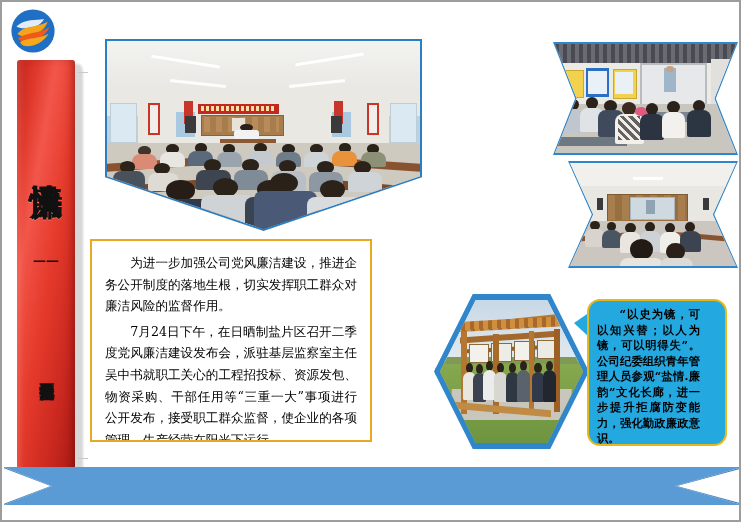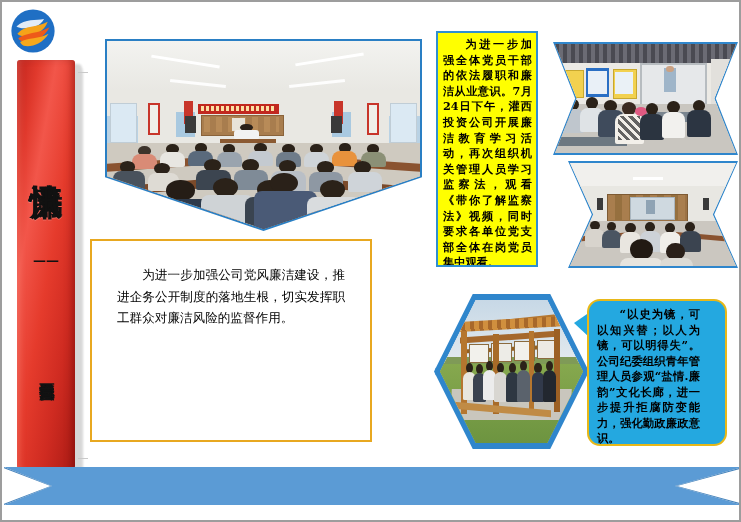--- a/index.html
+++ b/index.html
@@ -119,21 +119,21 @@
   #article{
     position:absolute;left:88px;top:237px;width:282px;height:203px;
     border:2px solid #e8a820;background:#ffffff;
     box-sizing:border-box;
     padding:7px 9px 4px 9px;
     font-family:"DejaVu Serif","Liberation Serif",serif;
     font-size:12.6px;line-height:21.6px;color:#000;
     text-align:justify;
     overflow:hidden;
   }
-  #article p{margin:16px;text-indent:2em;}
+  #article p{margin:4px;text-indent:2em;}
 
   
   #photo-hex{
     position:absolute;left:432px;top:292px;width:155px;height:155px;
     border:2px dashed #2f86cc;
     box-sizing:border-box;
     -webkit-clip-path:polygon(25% 0,75% 0,100% 50%,75% 100%,25% 100%,0 50%);
     clip-path:polygon(25% 0,75% 0,100% 50%,75% 100%,25% 100%,0 50%);
     background:#2f86cc;
   }
@@ -332,23 +332,20 @@
         <div class="head" style="left:48%;top:74%;width:8%;height:10%;"></div>
         <div class="body" style="left:44%;top:83%;width:17%;height:18%;background:#3a4450;"></div>
         <div class="head" style="left:52%;top:70%;width:9%;height:11%;background:#2a2119;"></div>
         <div class="body" style="left:47%;top:80%;width:20%;height:20%;background:#4a5a76;"></div>
         <div class="head" style="left:68%;top:74%;width:8%;height:10%;"></div>
         <div class="body" style="left:64%;top:83%;width:17%;height:17%;background:#d9dcde;"></div>
       </div>
     </div>
   </div>
 
-  <div id="yellow-note">
-    <p>为进一步加强全体党员干部的依法履职和廉洁从业意识。7月24日下午，灌西投资公司开展廉洁教育学习活动，再次组织机关管理人员学习监察法，观看《带你了解监察法》视频，同时要求各单位党支部全体在岗党员集中观看。</p>
-  </div>
 
   <div class="wavephoto" id="photo-tr1">
     <div class="inner">
       <div class="scene" style="background:#dbdbd6;">
         <div style="position:absolute;left:0;top:0;width:100%;height:18%;background:repeating-linear-gradient(90deg,#4a4a52 0 4px,#6b6b74 4px 8px);"></div>
         <div style="position:absolute;left:0;top:17%;width:100%;height:38%;background:#eceae5;"></div>
 
         <div style="position:absolute;left:4%;top:24%;width:11%;height:24%;background:#f2d14f;border:1px solid #c8a82f;"></div>
         <div style="position:absolute;left:17%;top:22%;width:13%;height:27%;background:#2a6fc4;"></div>
         <div style="position:absolute;left:18%;top:25%;width:11%;height:21%;background:#e9f0f7;"></div>
@@ -482,20 +479,21 @@
         <div class="head" style="left:66%;top:44%;width:5%;height:7%;"></div>
         <div class="body" style="left:64%;top:50%;width:9%;height:21%;background:#31394a;"></div>
         <div class="head" style="left:74%;top:43%;width:5%;height:7%;"></div>
         <div class="body" style="left:72%;top:49%;width:9%;height:22%;background:#22272f;"></div>
       </div>
     </div>
   </div>
 
   <div id="article">
     <p>为进一步加强公司党风廉洁建设，推进企务公开制度的落地生根，切实发挥职工群众对廉洁风险的监督作用。</p>
+    <p>7月24日下午，在日晒制盐片区召开二季度党风廉洁建设发布会，派驻基层监察室主任吴中书就职工关心的工程招投标、资源发包、物资采购、干部任用等“三重一大”事项进行公开发布，接受职工群众监督，使企业的各项管理、生产经营在阳光下运行。</p>
   </div>
 
   <div id="quote-tail"></div>
   <div id="quote-bubble">
     <p>“以史为镜，可以知兴替；以人为镜，可以明得失”。公司纪委组织青年管理人员参观“盐情.廉韵”文化长廊，进一步提升拒腐防变能力，强化勤政廉政意识。</p>
   </div>
 
   <div id="ribbon">
     <div id="ribbon-strip"></div>
     <div id="ribbon-notch-l"></div>

